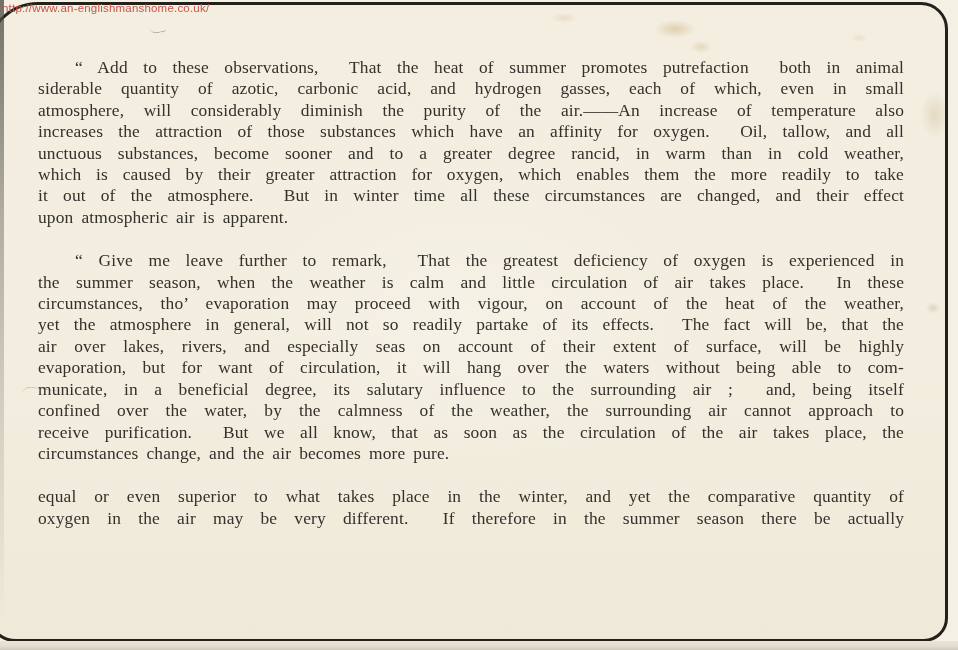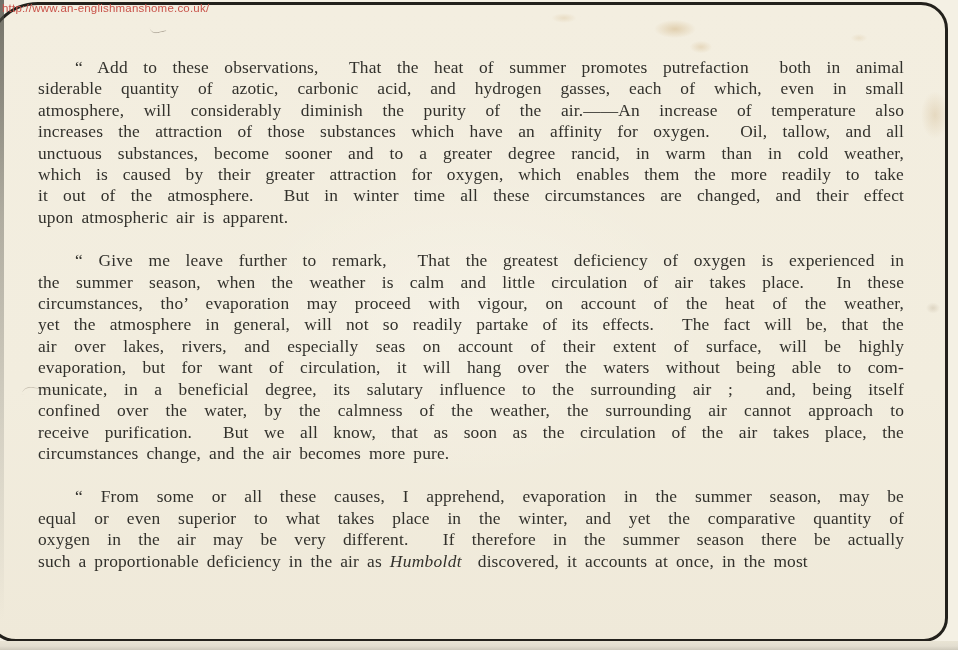--- a/index.html
+++ b/index.html
@@ -100,19 +100,17 @@
         <div class="line">circumstances, tho’ evaporation may proceed with vigour, on account of the heat of the weather,</div>
         <div class="line">yet the atmosphere in general, will not so readily partake of its effects.&nbsp;  The fact will be, that the</div>
         <div class="line">air over lakes, rivers, and especially seas on account of their extent of surface, will be highly</div>
         <div class="line">evaporation, but for want of circulation, it will hang over the waters without being able to com-</div>
         <div class="line">municate, in a beneficial degree, its salutary influence to the surrounding air ;&nbsp; and, being itself</div>
         <div class="line">confined over the water, by the calmness of the weather, the surrounding air cannot approach to</div>
         <div class="line">receive purification.&nbsp;  But we all know, that as soon as the circulation of the air takes place, the</div>
         <div class="line last">circumstances change, and the air becomes more pure.</div>
       </div>
     <div class="para">
-        <div class="line indent">“ From some or all these causes, I apprehend, evaporation in the summer season, may be</div>
         <div class="line">equal or even superior to what takes place in the winter, and yet the comparative quantity of</div>
         <div class="line">oxygen in the air may be very different.&nbsp;  If therefore in the summer season there be actually</div>
-        <div class="line last">such a proportionable deficiency in the air as <i>Humboldt</i>&nbsp; discovered, it accounts at once, in the most</div>
       </div>
   </div>
 </div>
 
 </body></html>

